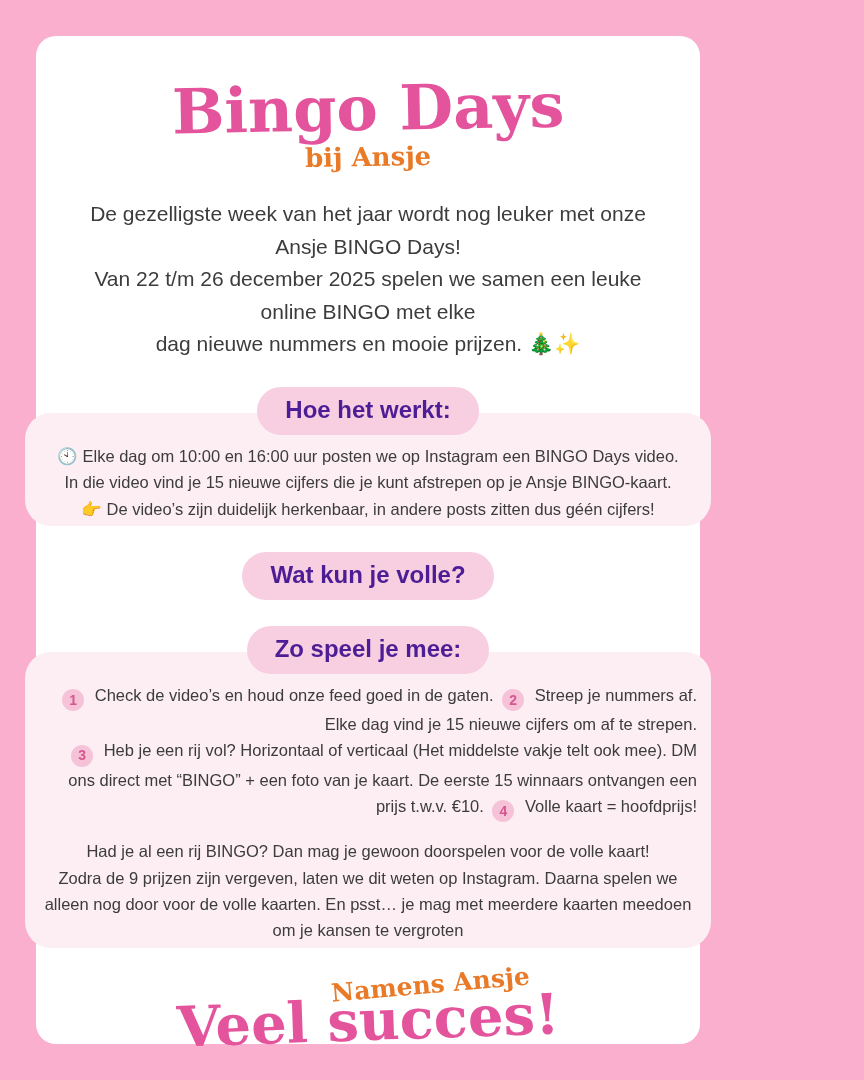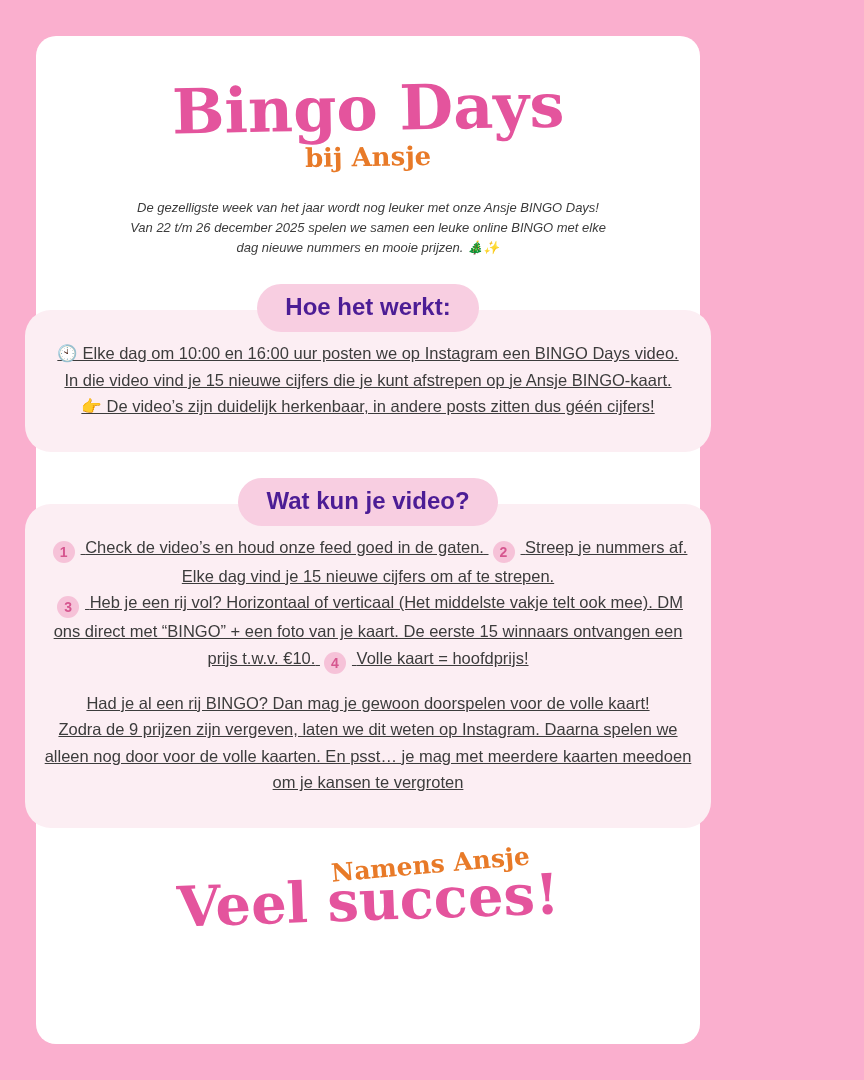--- a/index.html
+++ b/index.html
@@ -34,56 +34,54 @@
   .subtitle{
     font-family:"DejaVu Serif", serif;
     font-weight:bold;
     font-size:26px;
     color:#E87A28;
     margin-top:2px;
     transform:rotate(-1deg);
   }
   .intro{
     margin:26px 0 0 0;
-    font-size:13px;
+    font-size:21px;
     line-height:1.55;
     text-align:center;
     white-space:pre-line;
     max-width:720px;
-    font-style:italic;
   }
   .pill{
     position:relative;z-index:2;
     background:#F8CEE1;
     color:#4c1d95;
     font-weight:bold;
     font-size:24px;
     padding:9px 28px 11px 28px;
     border-radius:999px;
     margin-top:26px;
   }
   .panel{
     position:relative;z-index:1;
     background:#FCEEF3;
     border-radius:26px;
     width:686px;
     box-sizing:border-box;
-    padding:30px 14px 32px 14px;
+    padding:30px 14px 4px 14px;
     margin-top:-22px;
     text-align:center;
-    text-decoration:underline;
   }
   .body{
     font-size:16.5px;
     line-height:1.6;
     white-space:pre-line;
     margin:0;
   }
   .panel p + p{margin-top:0;}
-  .steps{white-space:normal;}
+  .steps{white-space:normal;text-align:right;}
   .chip{
     display:inline-flex;
     align-items:center;justify-content:center;
     width:22px;height:22px;
     border-radius:50%;
     background:#F6C2D8;
     color:#D6568F;
     font-weight:bold;
     font-size:14px;
     vertical-align:-4px;
@@ -123,22 +121,23 @@
 Van 22 t/m 26 december 2025 spelen we samen een leuke online BINGO met elke
 dag nieuwe nummers en mooie prijzen. 🎄✨</p>
 
     <div class="pill">Hoe het werkt:</div>
     <div class="panel">
       <p class="body">🕙 Elke dag om 10:00 en 16:00 uur posten we op Instagram een BINGO Days video.
 In die video vind je 15 nieuwe cijfers die je kunt afstrepen op je Ansje BINGO-kaart.
 👉 De video’s zijn duidelijk herkenbaar, in andere posts zitten dus géén cijfers!</p>
     </div>
 
-    <div class="pill">Wat kun je video?</div>
+    <div class="pill">Wat kun je volle?</div>
 
+    <div class="pill">Zo speel je mee:</div>
     <div class="panel">
       <p class="body steps">
         <span class="chip">1</span>
         <span>Check de video’s en houd onze feed goed in de gaten.</span>
         <span class="chip">2</span>
         <span>Streep je nummers af. Elke dag vind je 15 nieuwe cijfers om af te strepen.</span>
       </p>
       <p class="body steps">
         <span class="chip">3</span>
         <span>Heb je een rij vol? Horizontaal of verticaal (Het middelste vakje telt ook mee). DM ons direct met “BINGO” + een foto van je kaart.  De eerste 15 winnaars ontvangen een prijs t.w.v. €10.</span>

